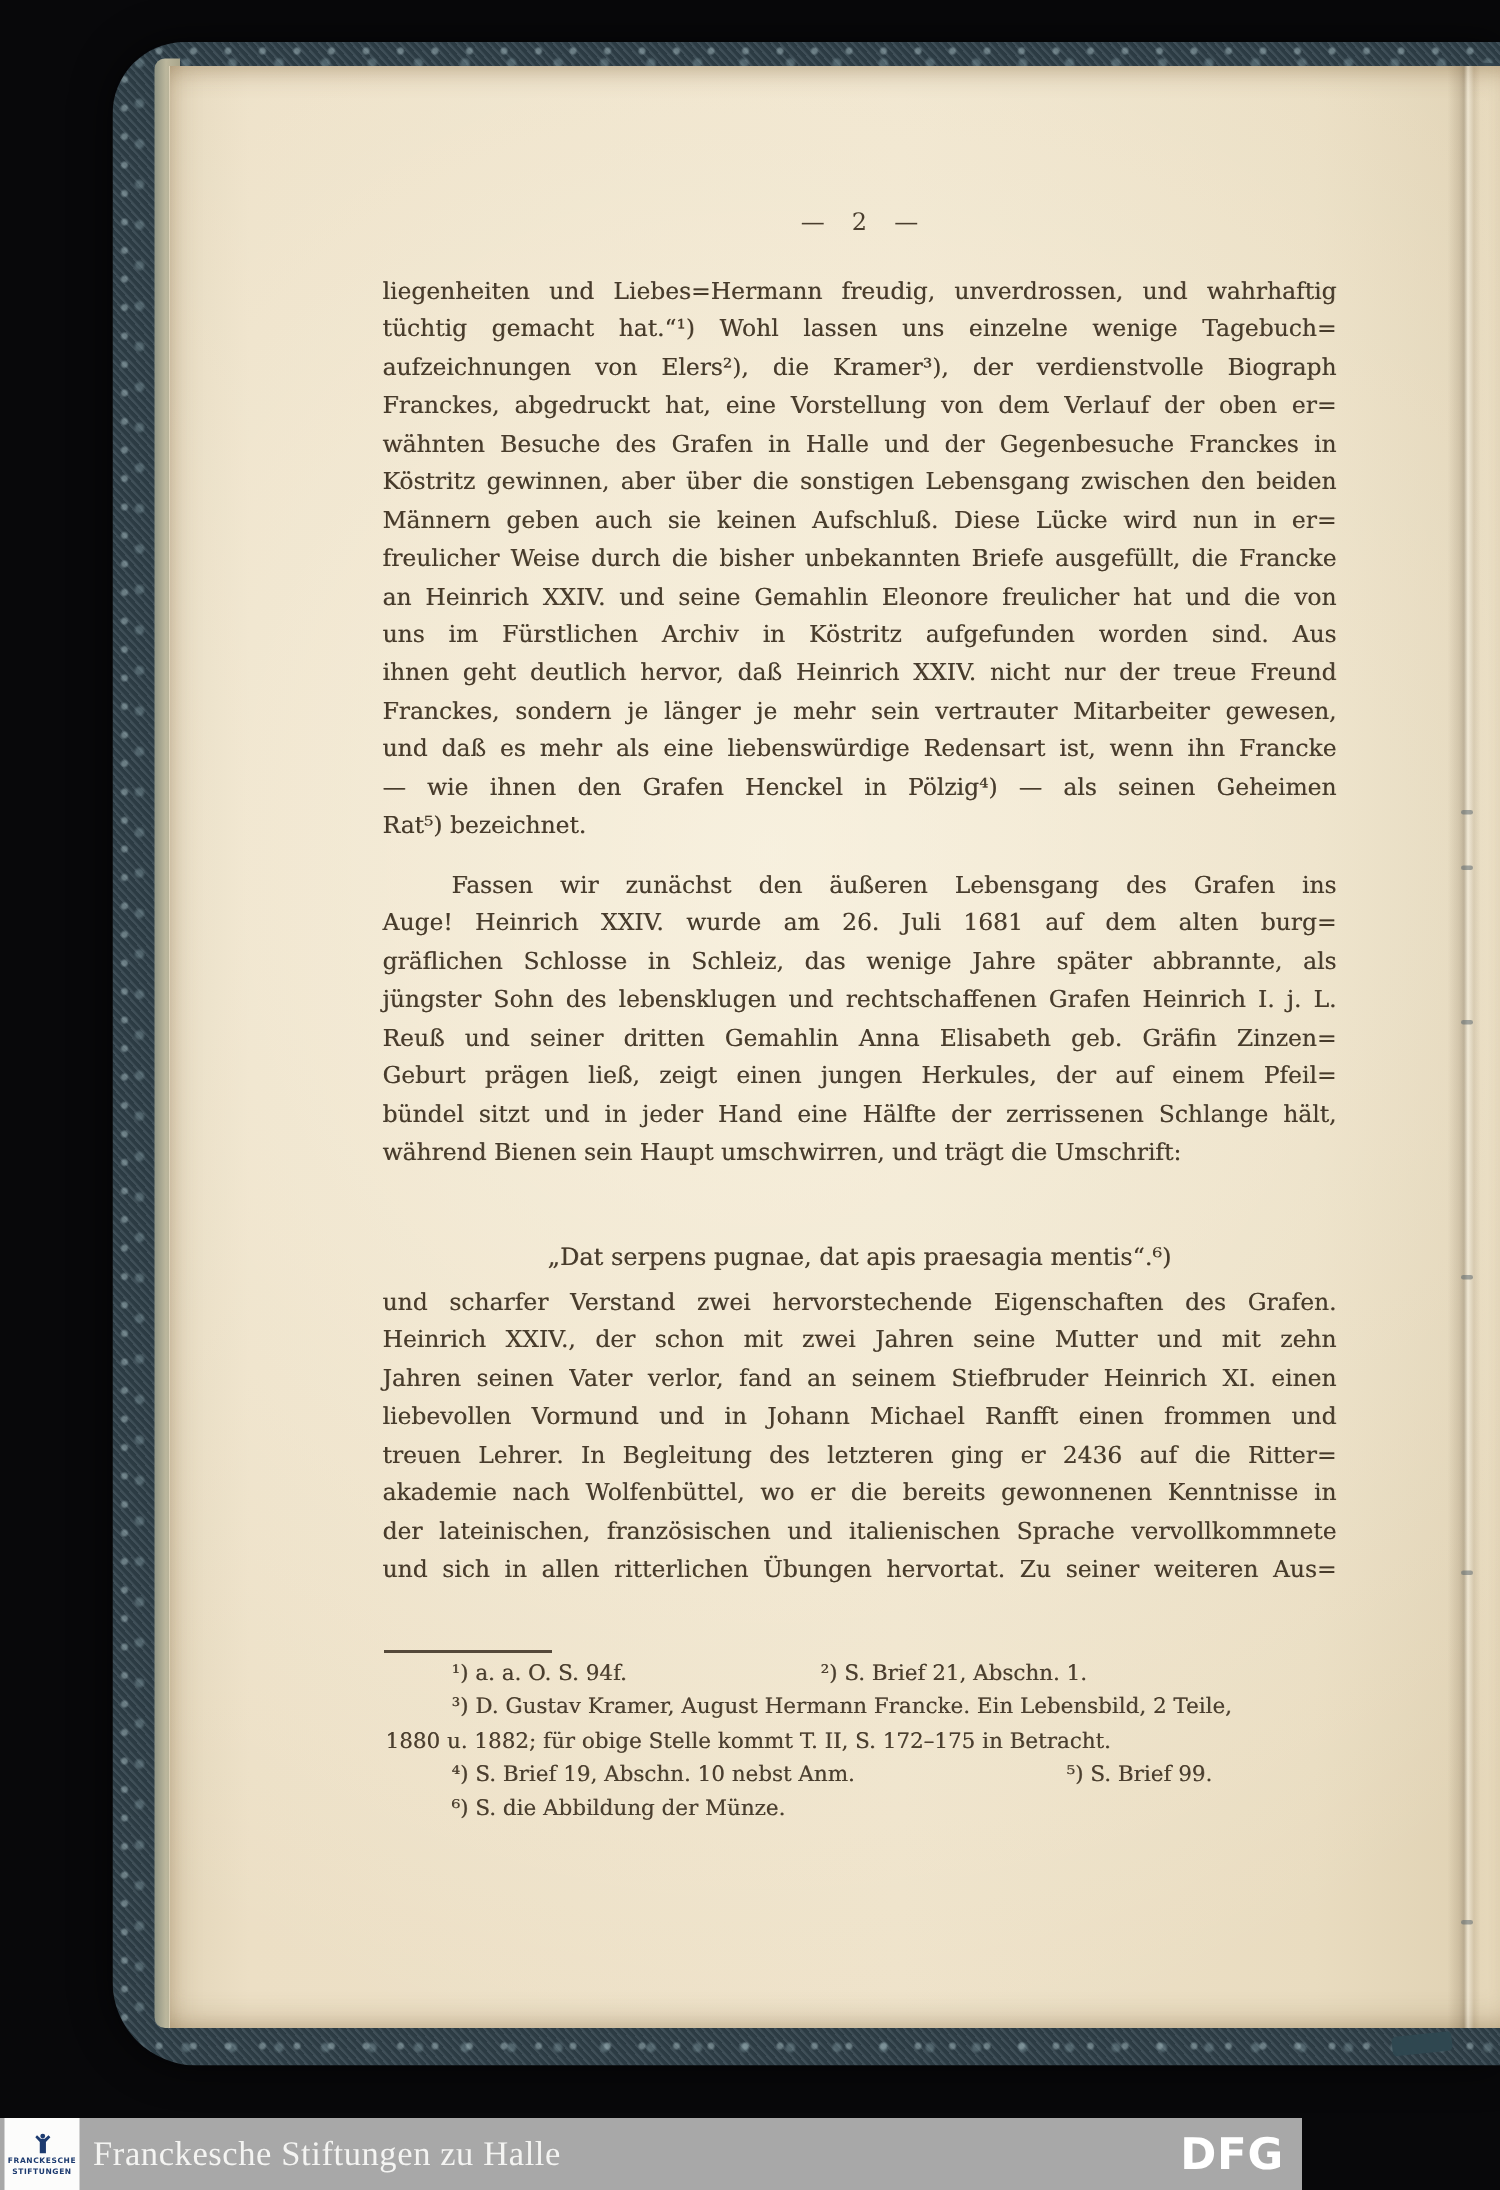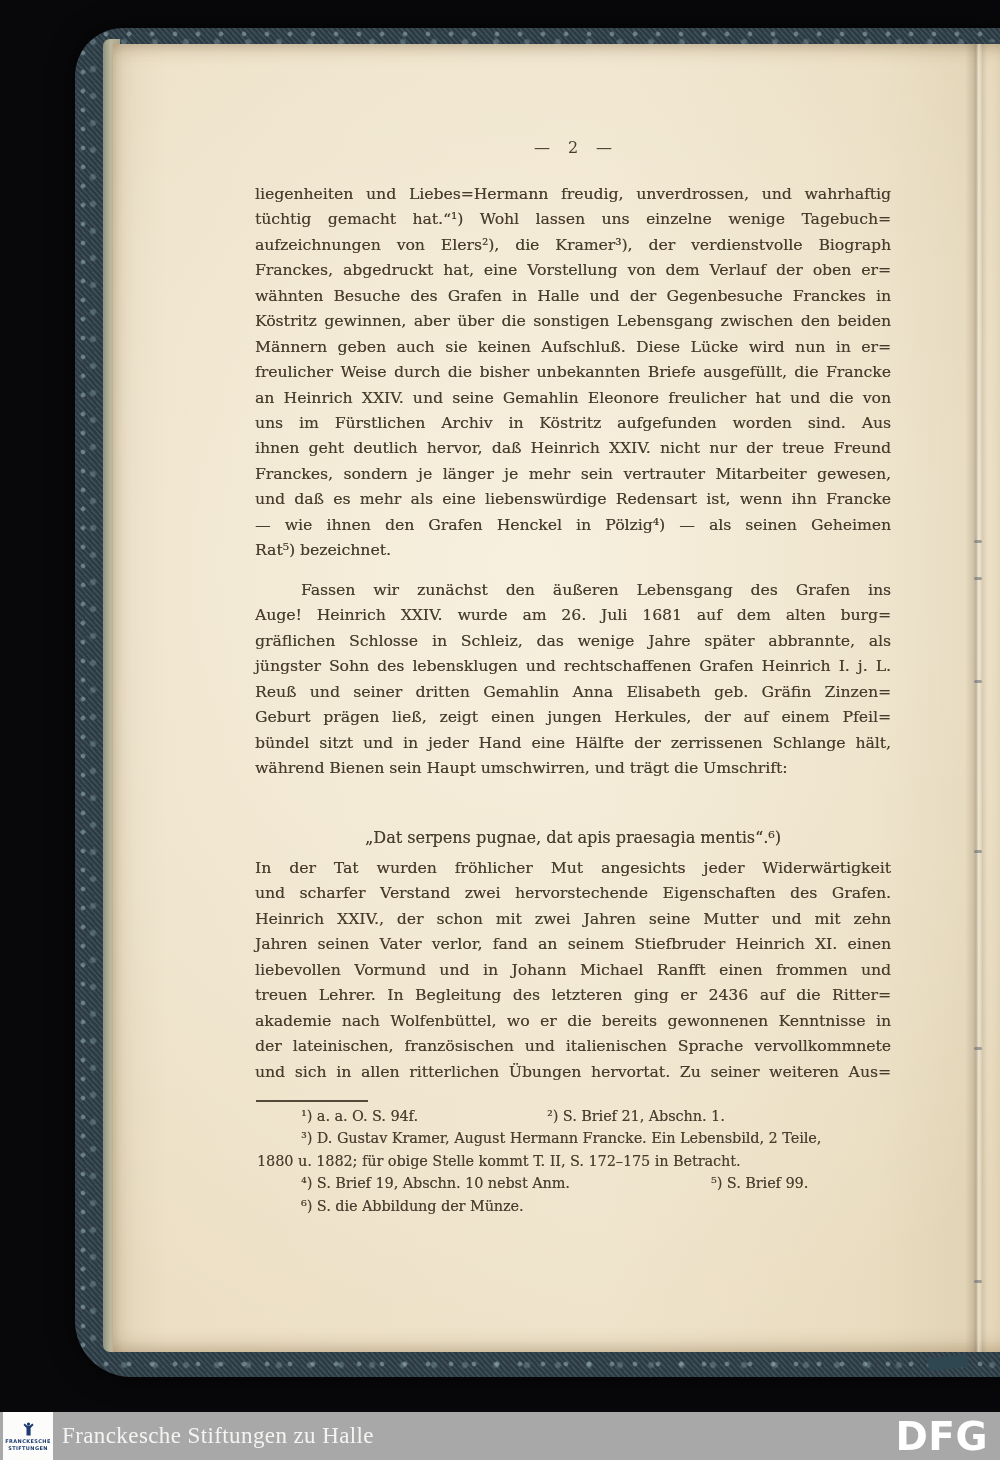--- a/index.html
+++ b/index.html
@@ -54,31 +54,31 @@
   .qline{position:absolute;width:100%;text-align:center;font-size:16px;height:26px;line-height:26px;}
 
   
   .fnrule{position:absolute;left:1px;top:918px;width:112px;height:1.5px;background:#55493a;}
   .fnrow{position:absolute;left:0;right:0;height:22px;font-size:14.3px;color:#4a3e2e;}
   .fnrow span{position:absolute;white-space:nowrap;}
   .r1{top:926px;} .r2{top:948px;} .r3{top:971px;} .r4{top:993px;} .r5{top:1016px;}
   .fn-a{left:46px;} .fn-b1{left:292px;} .fn-c{left:2px;} .fn-b2{left:456px;}
 
   
-  .bar{position:absolute;left:0;top:1412px;width:1000px;height:48px;background:#a8a8a8;}
+  .bar{position:absolute;left:0;top:1412px;width:852px;height:48px;background:#a8a8a8;padding-left:16px;}
   .logobox{position:absolute;left:3px;top:0;width:50px;height:48px;background:#fcfcfb;
     display:flex;flex-direction:column;align-items:center;justify-content:center;gap:1px;}
   .emblem{width:17px;height:17px;}
   .emblem svg{width:17px;height:17px;display:block;}
   .logotext{font-family:"DejaVu Sans",sans-serif;font-size:5px;letter-spacing:.4px;
     color:#1d3b70;line-height:5.6px;text-align:center;font-weight:bold;}
   .bartitle{position:absolute;left:62px;top:50%;transform:translateY(-50%);
     font-family:"Liberation Serif",serif;font-size:23px;color:#f4f4f2;letter-spacing:.4px;}
   .dfg{position:absolute;right:12px;top:50%;transform:translateY(-50%);
-    font-family:"DejaVu Sans",sans-serif;font-weight:bold;font-size:39px;
+    font-family:"DejaVu Sans",sans-serif;font-weight:bold;font-size:29px;
     letter-spacing:.5px;color:#ffffff;}
 </style>
 </head>
 <body>
 
 <div id="stage">
 
   <div class="cover"></div>
   <div class="cover-chip-tr"></div>
   <div class="cover-chip-br"></div>
@@ -124,21 +124,20 @@
         <div class="ln">jüngster Sohn des lebensklugen und rechtschaffenen Grafen Heinrich I. j. L.</div>
         <div class="ln">Reuß und seiner dritten Gemahlin Anna Elisabeth geb. Gräfin Zinzen=</div>
         <div class="ln">Geburt prägen ließ, zeigt einen jungen Herkules, der auf einem Pfeil=</div>
         <div class="ln">bündel sitzt und in jeder Hand eine Hälfte der zerrissenen Schlange hält,</div>
         <div class="ln end">während Bienen sein Haupt umschwirren, und trägt die Umschrift:</div>
       </div>
 
       <div class="qline">„Dat serpens pugnae, dat apis praesagia mentis“.⁶)</div>
 
       <div class="pblock p3">
-        <div class="ln">In der Tat wurden fröhlicher Mut angesichts jeder Widerwärtigkeit</div>
         <div class="ln">und scharfer Verstand zwei hervorstechende Eigenschaften des Grafen.</div>
         <div class="ln">Heinrich XXIV., der schon mit zwei Jahren seine Mutter und mit zehn</div>
         <div class="ln">Jahren seinen Vater verlor, fand an seinem Stiefbruder Heinrich XI. einen</div>
         <div class="ln">liebevollen Vormund und in Johann Michael Ranfft einen frommen und</div>
         <div class="ln">treuen Lehrer.  In Begleitung des letzteren ging er 2436 auf die Ritter=</div>
         <div class="ln">akademie nach Wolfenbüttel, wo er die bereits gewonnenen Kenntnisse in</div>
         <div class="ln">der lateinischen, französischen und italienischen Sprache vervollkommnete</div>
         <div class="ln">und sich in allen ritterlichen Übungen hervortat.  Zu seiner weiteren Aus=</div>
       </div>
 

